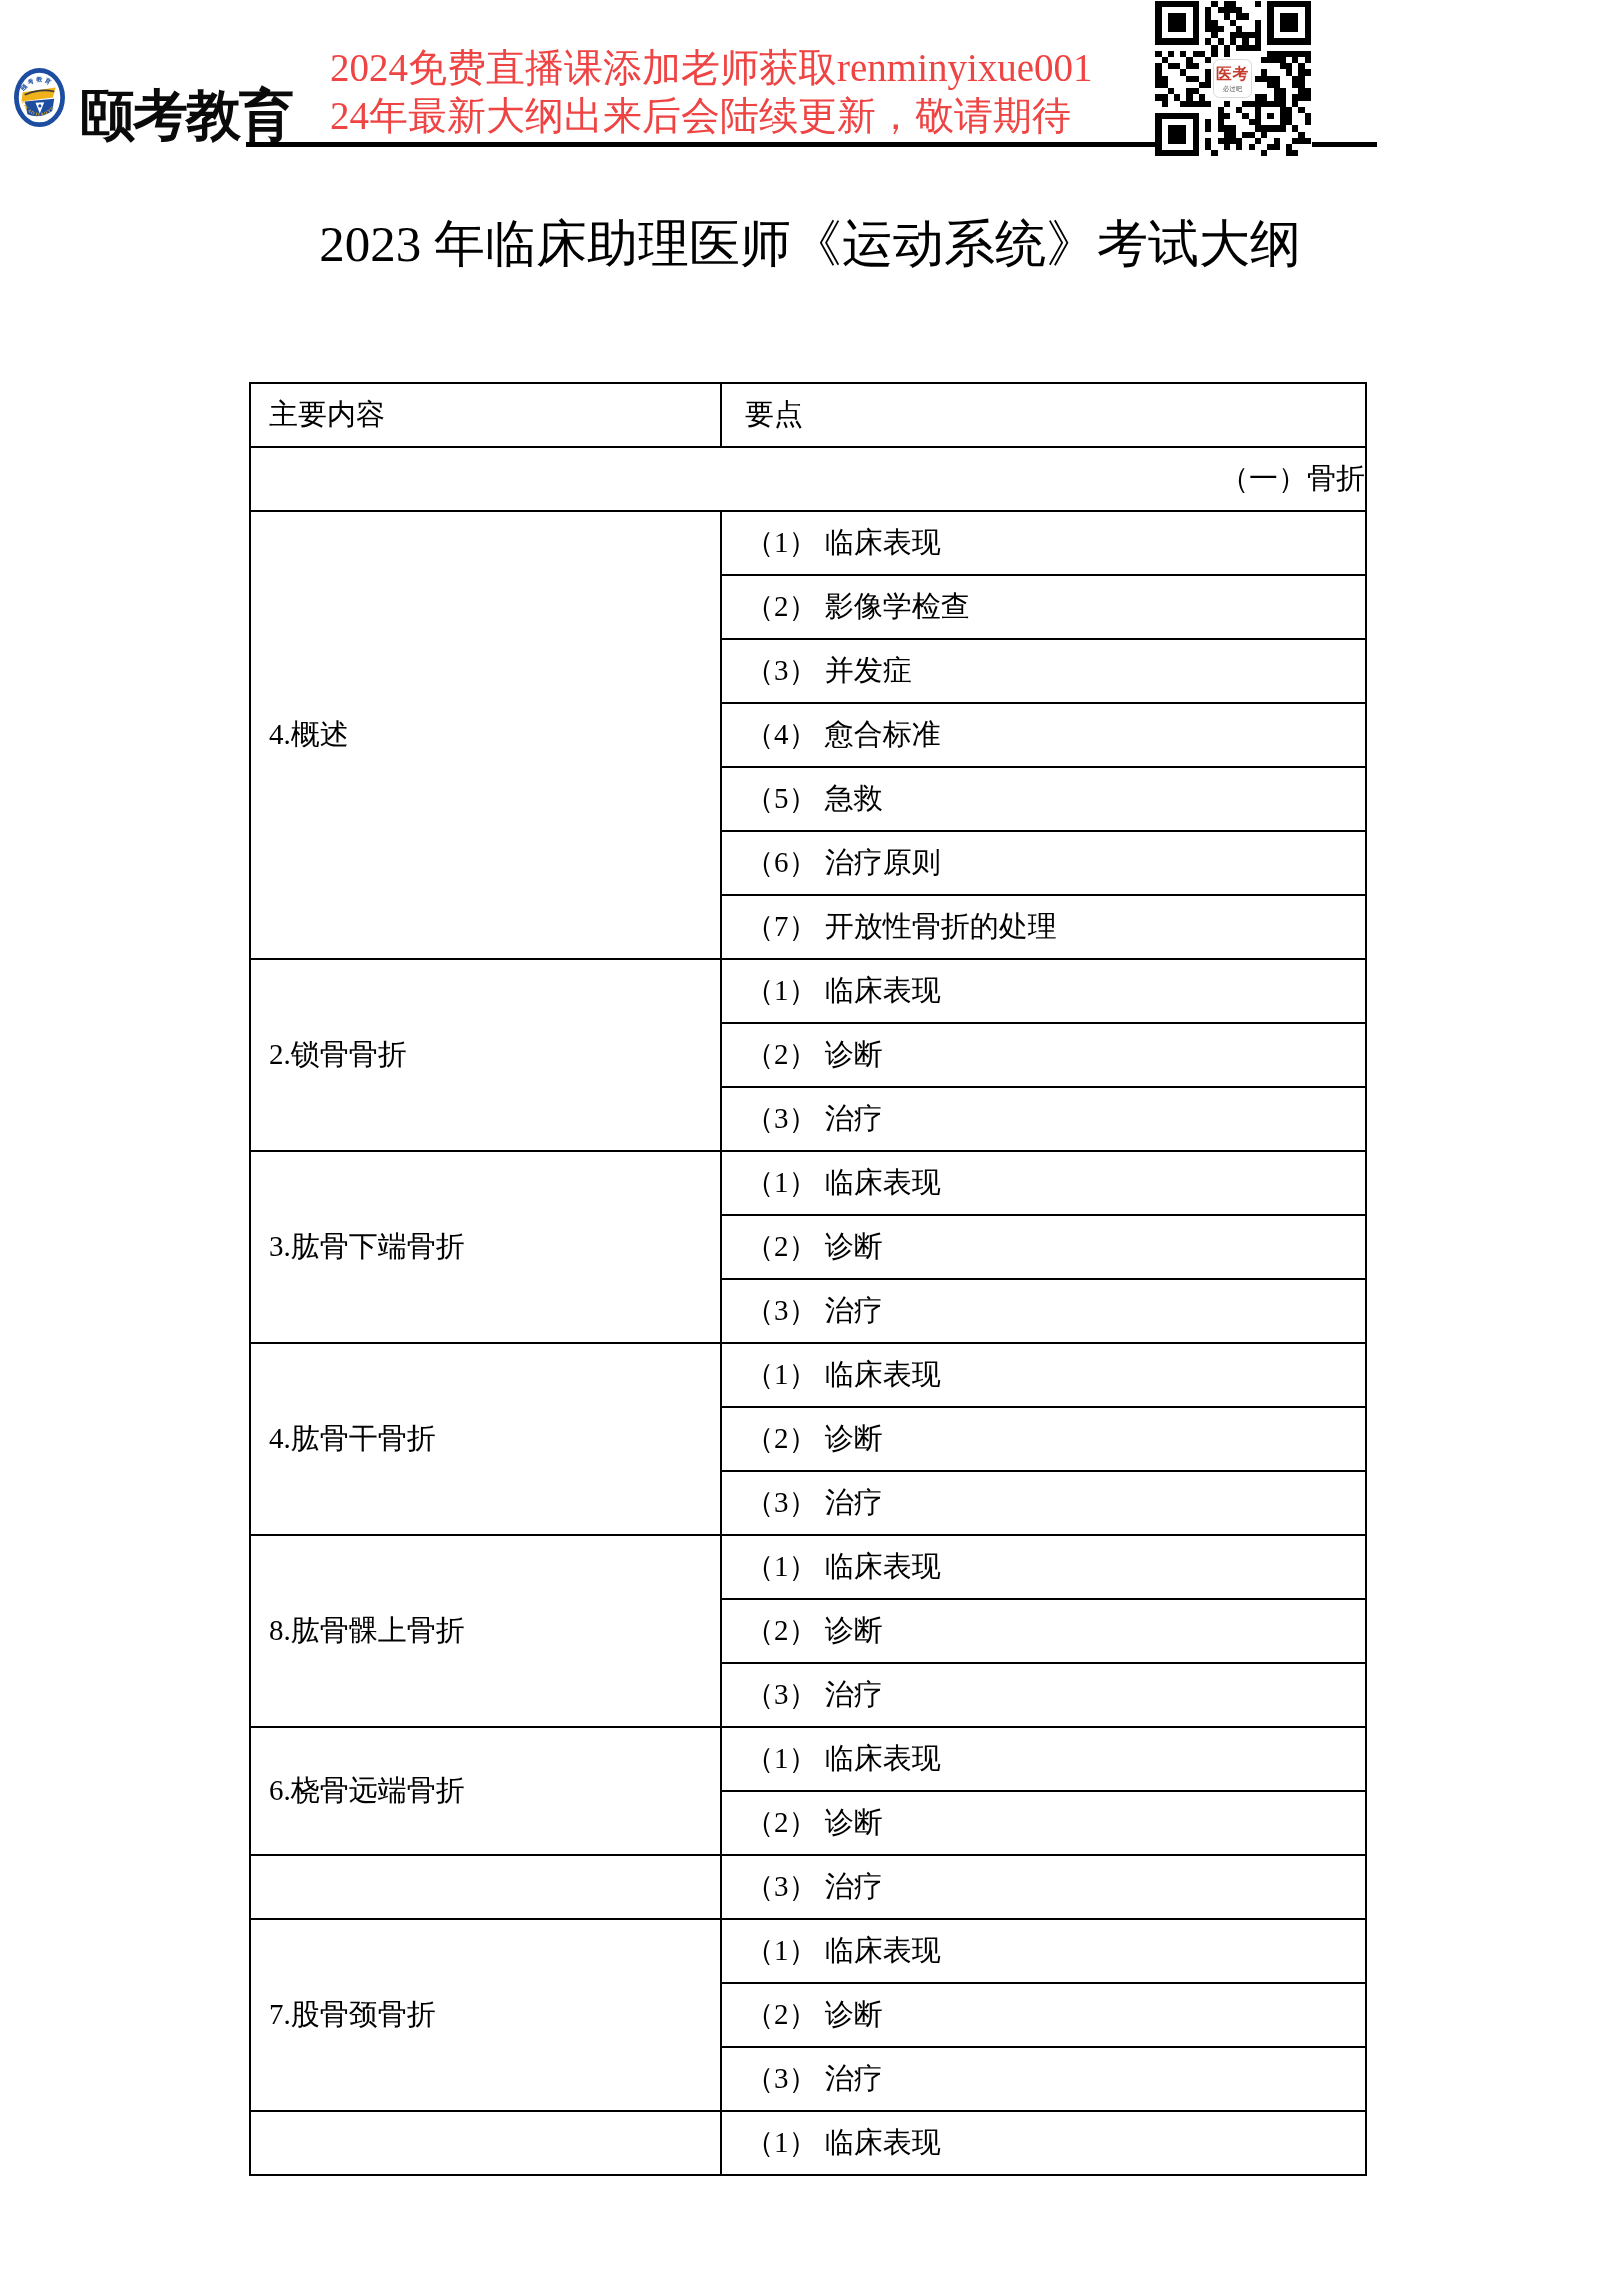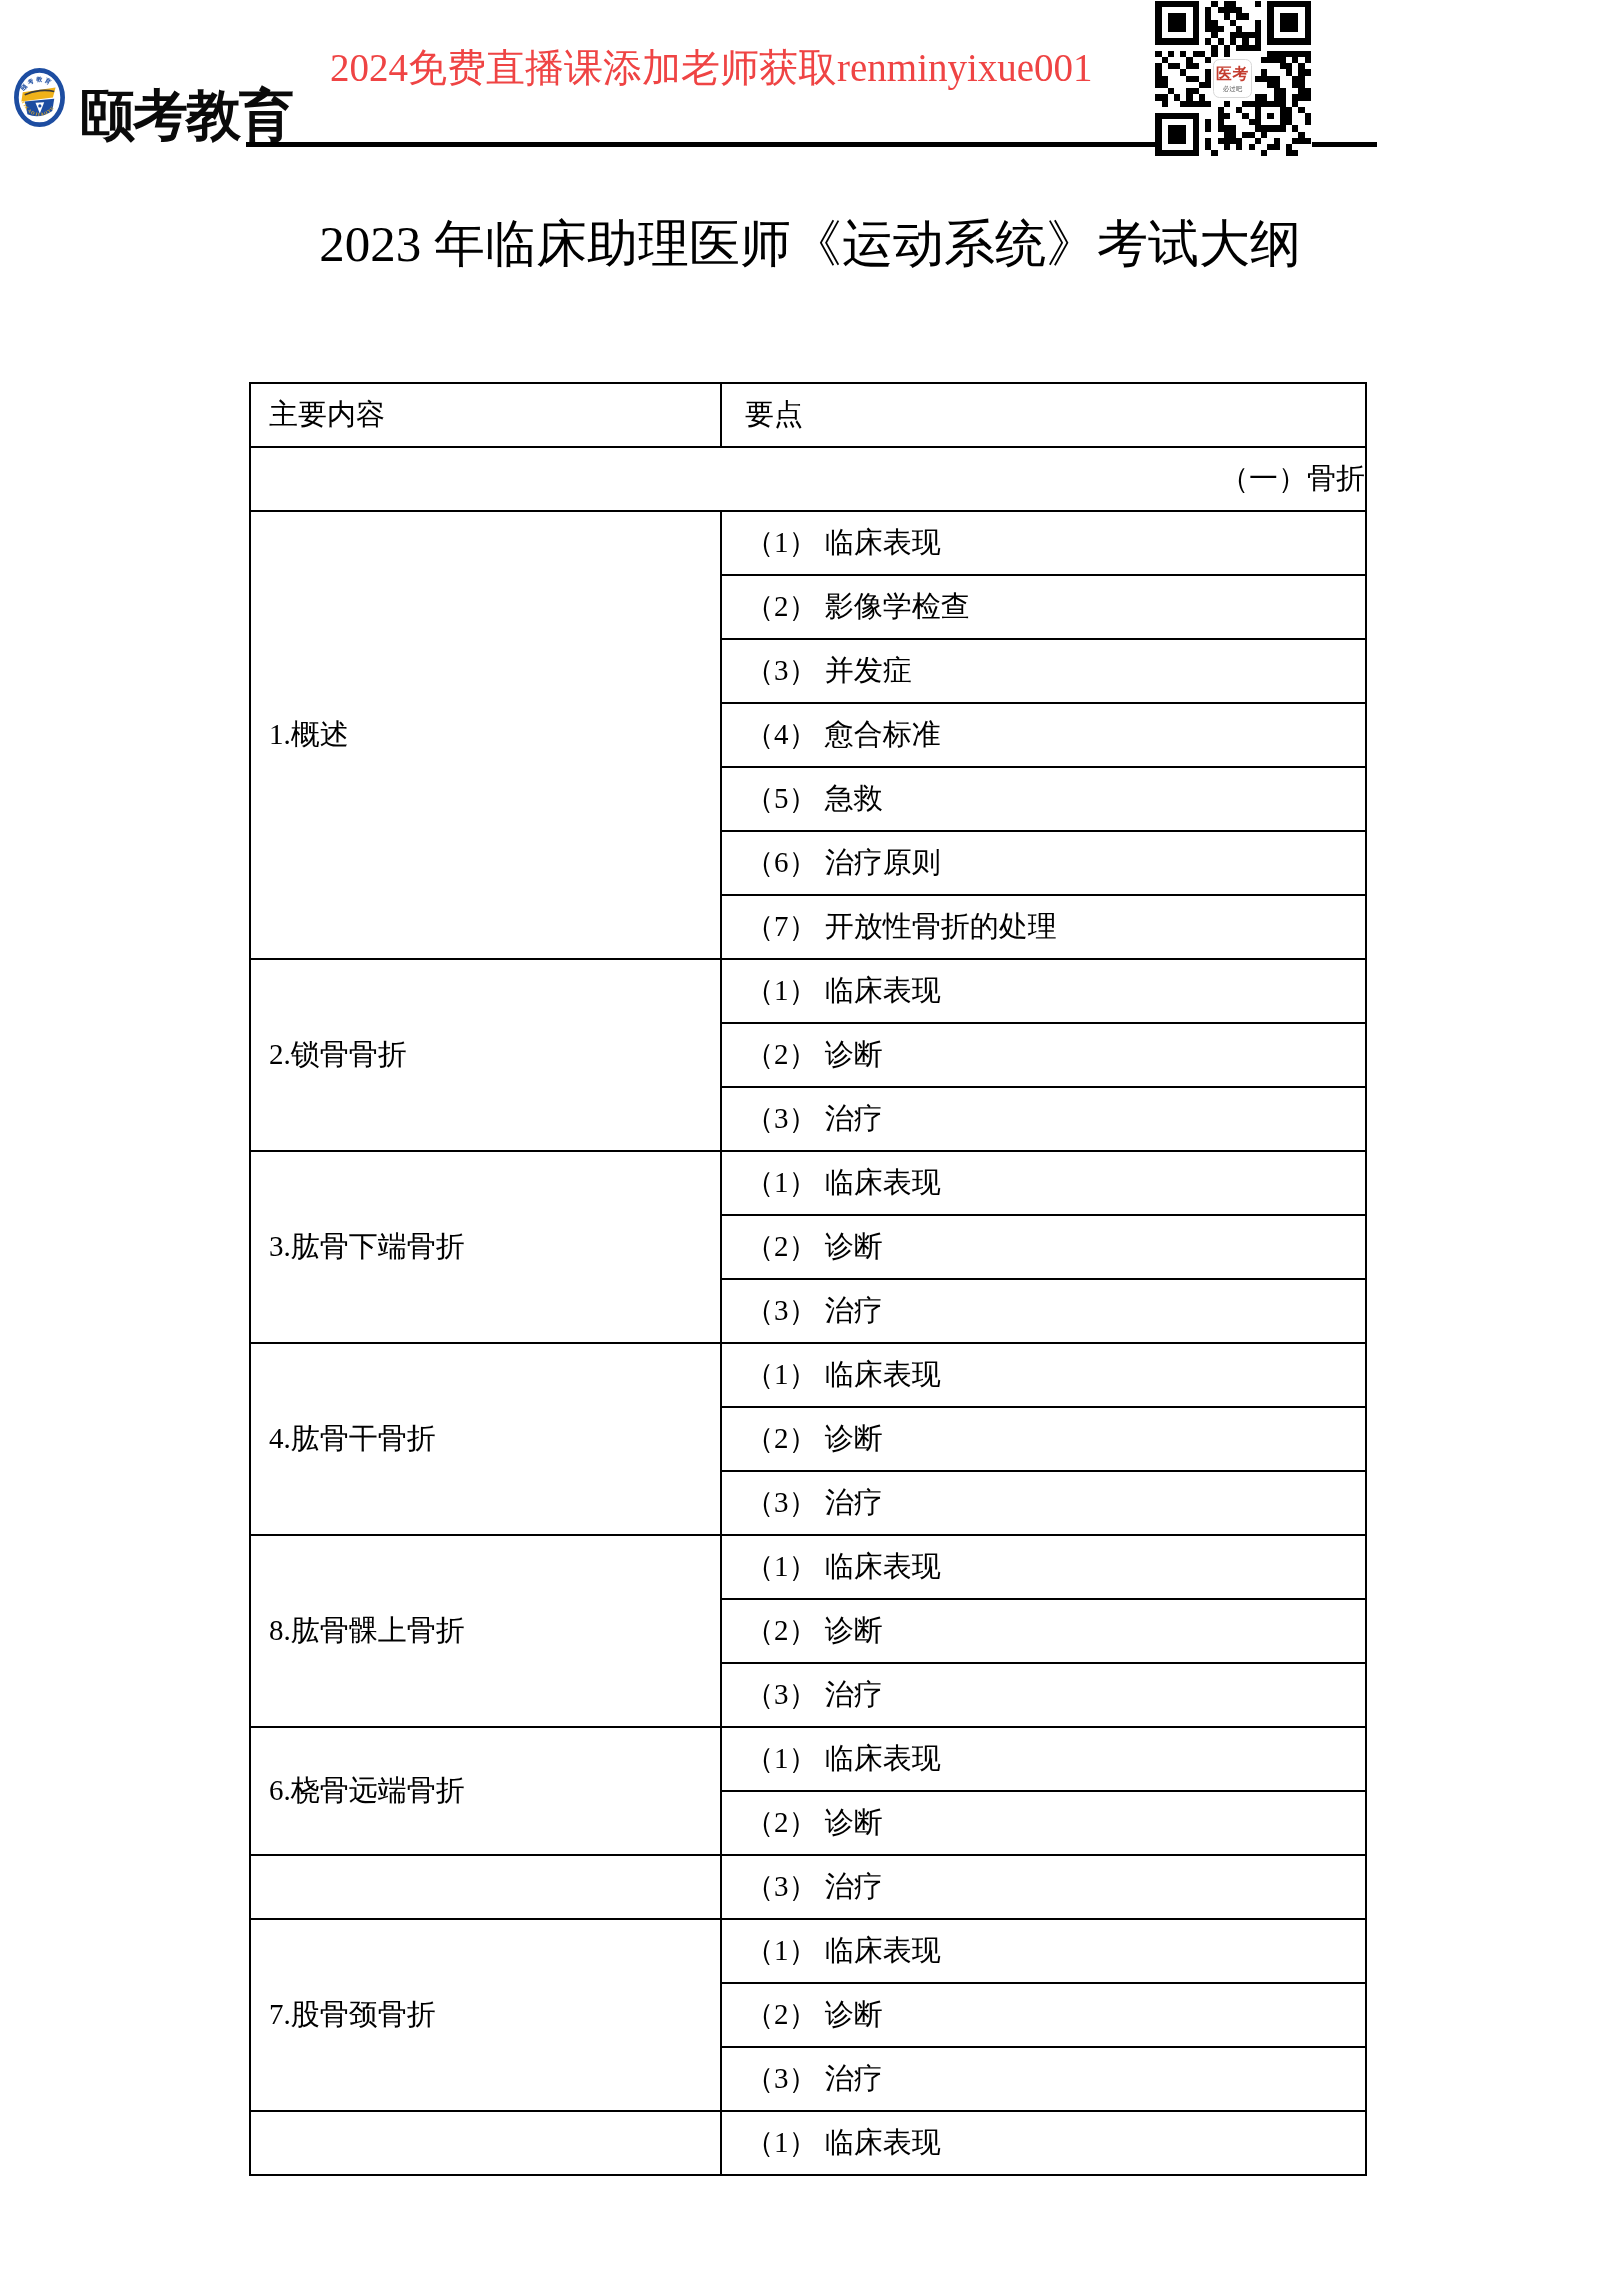--- a/index.html
+++ b/index.html
@@ -88,20 +88,21 @@
       <circle cx="38.5" cy="56.5" r="2.4" fill="#1d4da1"></circle>
       <text font-size="6.5" fill="#f0b21a" font-weight="bold" letter-spacing="1.5">
         <textPath href="#arcBot" startOffset="4">YIKAOJIAOYU</textPath>
       </text>
     </svg>
   </div>
 
   <div id="wordmark">颐考教育</div>
 
   <div id="banner-line1" class="banner-line">2024免费直播课添加老师获取renminyixue001</div>
+  <div id="banner-line2" class="banner-line">24年最新大纲出来后会陆续更新，敬请期待</div>
 
   <div id="header-rule"></div>
 
   <div id="qr">
     <svg id="qr-svg" width="157" height="155" viewBox="0 0 240 238" shape-rendering="crispEdges">
         <rect x="85.95" y="0" width="9.55" height="9.55" fill="#000"></rect>
         <rect x="105.05000000000001" y="0" width="9.55" height="9.55" fill="#000"></rect>
         <rect x="114.60000000000001" y="0" width="9.55" height="9.55" fill="#000"></rect>
         <rect x="152.8" y="0" width="9.55" height="9.55" fill="#000"></rect>
         <rect x="76.4" y="9.55" width="9.55" height="9.55" fill="#000"></rect>
@@ -302,21 +303,21 @@
         <tr>
       <td class="c1">主要内容</td>
       <td class="c2">要点</td>
     </tr>
 
     <tr>
       <td class="section" colspan="2">（一）骨折</td>
     </tr>
 
     <tr>
-      <td class="c1" rowspan="7">1.概述</td>
+      <td class="c1" rowspan="7">4.概述</td>
       <td class="c2">（1） 临床表现</td>
     </tr>
     <tr>
           <td class="c2">（2） 影像学检查</td>
         </tr>
     <tr>
           <td class="c2">（3） 并发症</td>
         </tr>
     <tr>
           <td class="c2">（4） 愈合标准</td>

